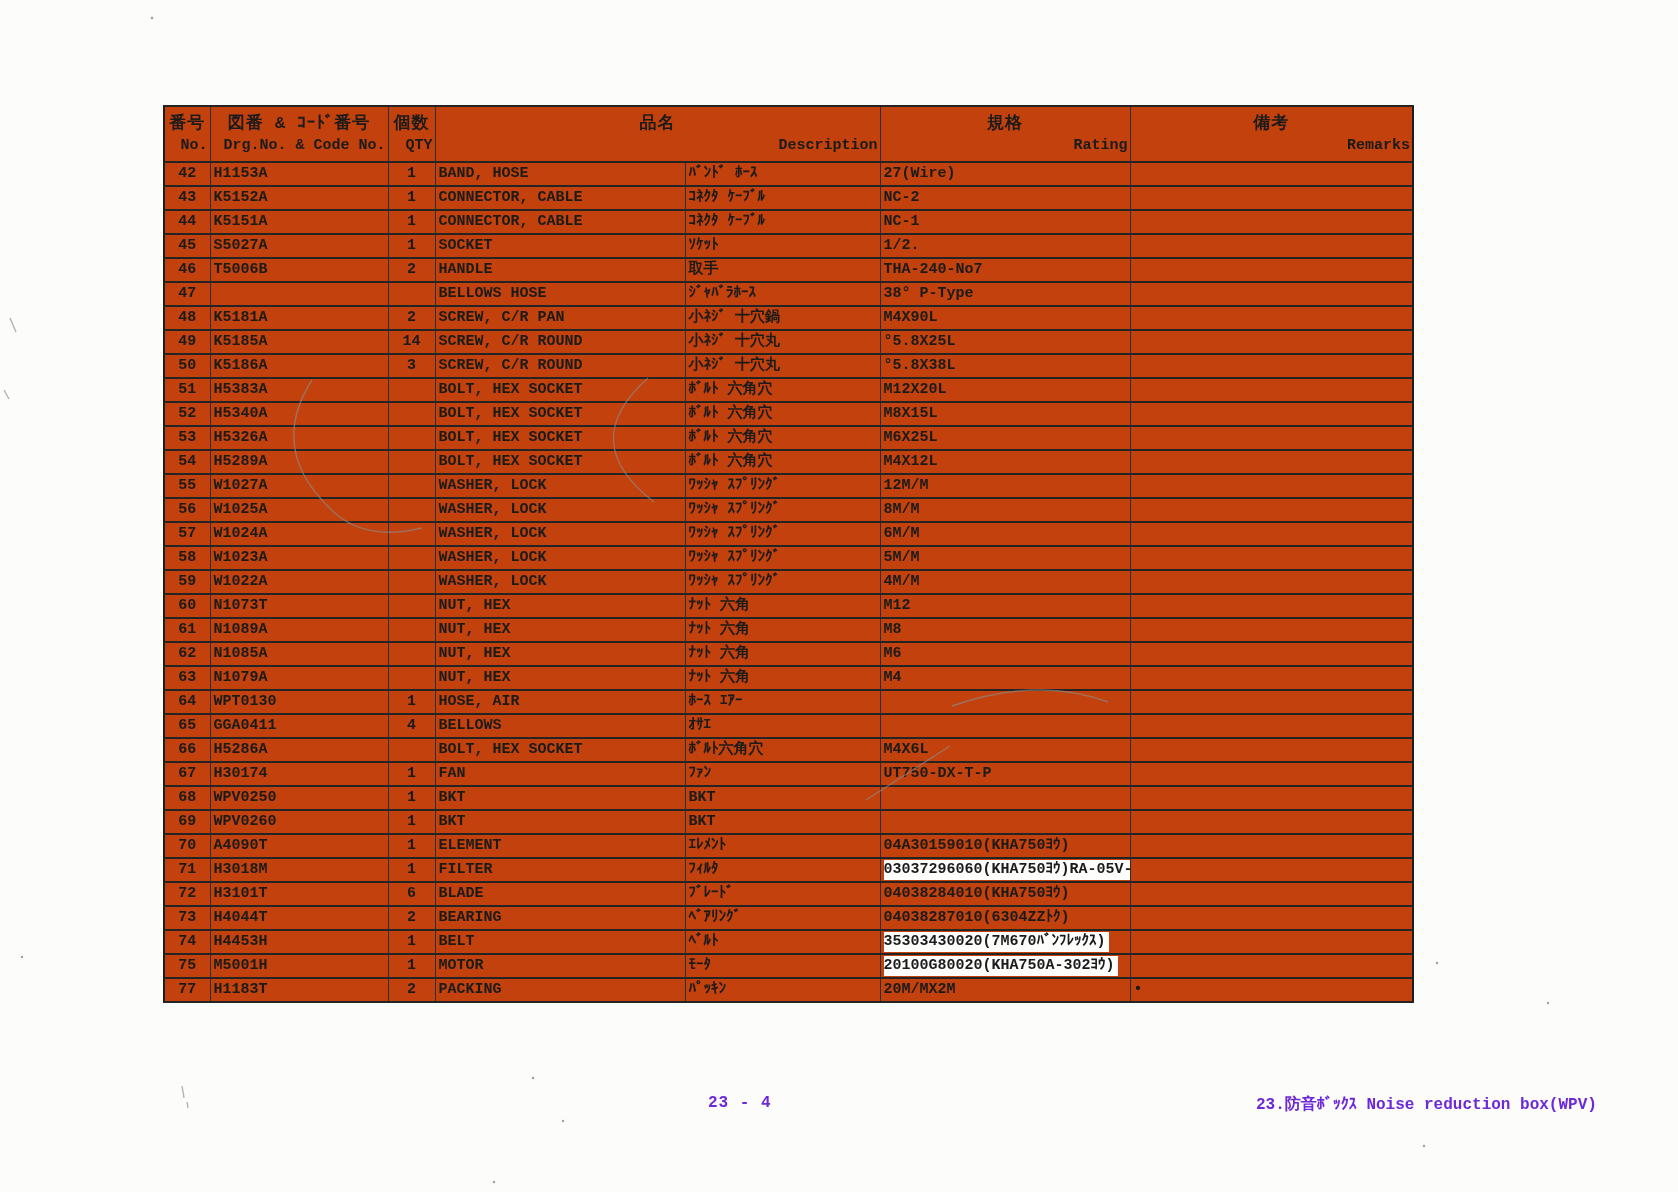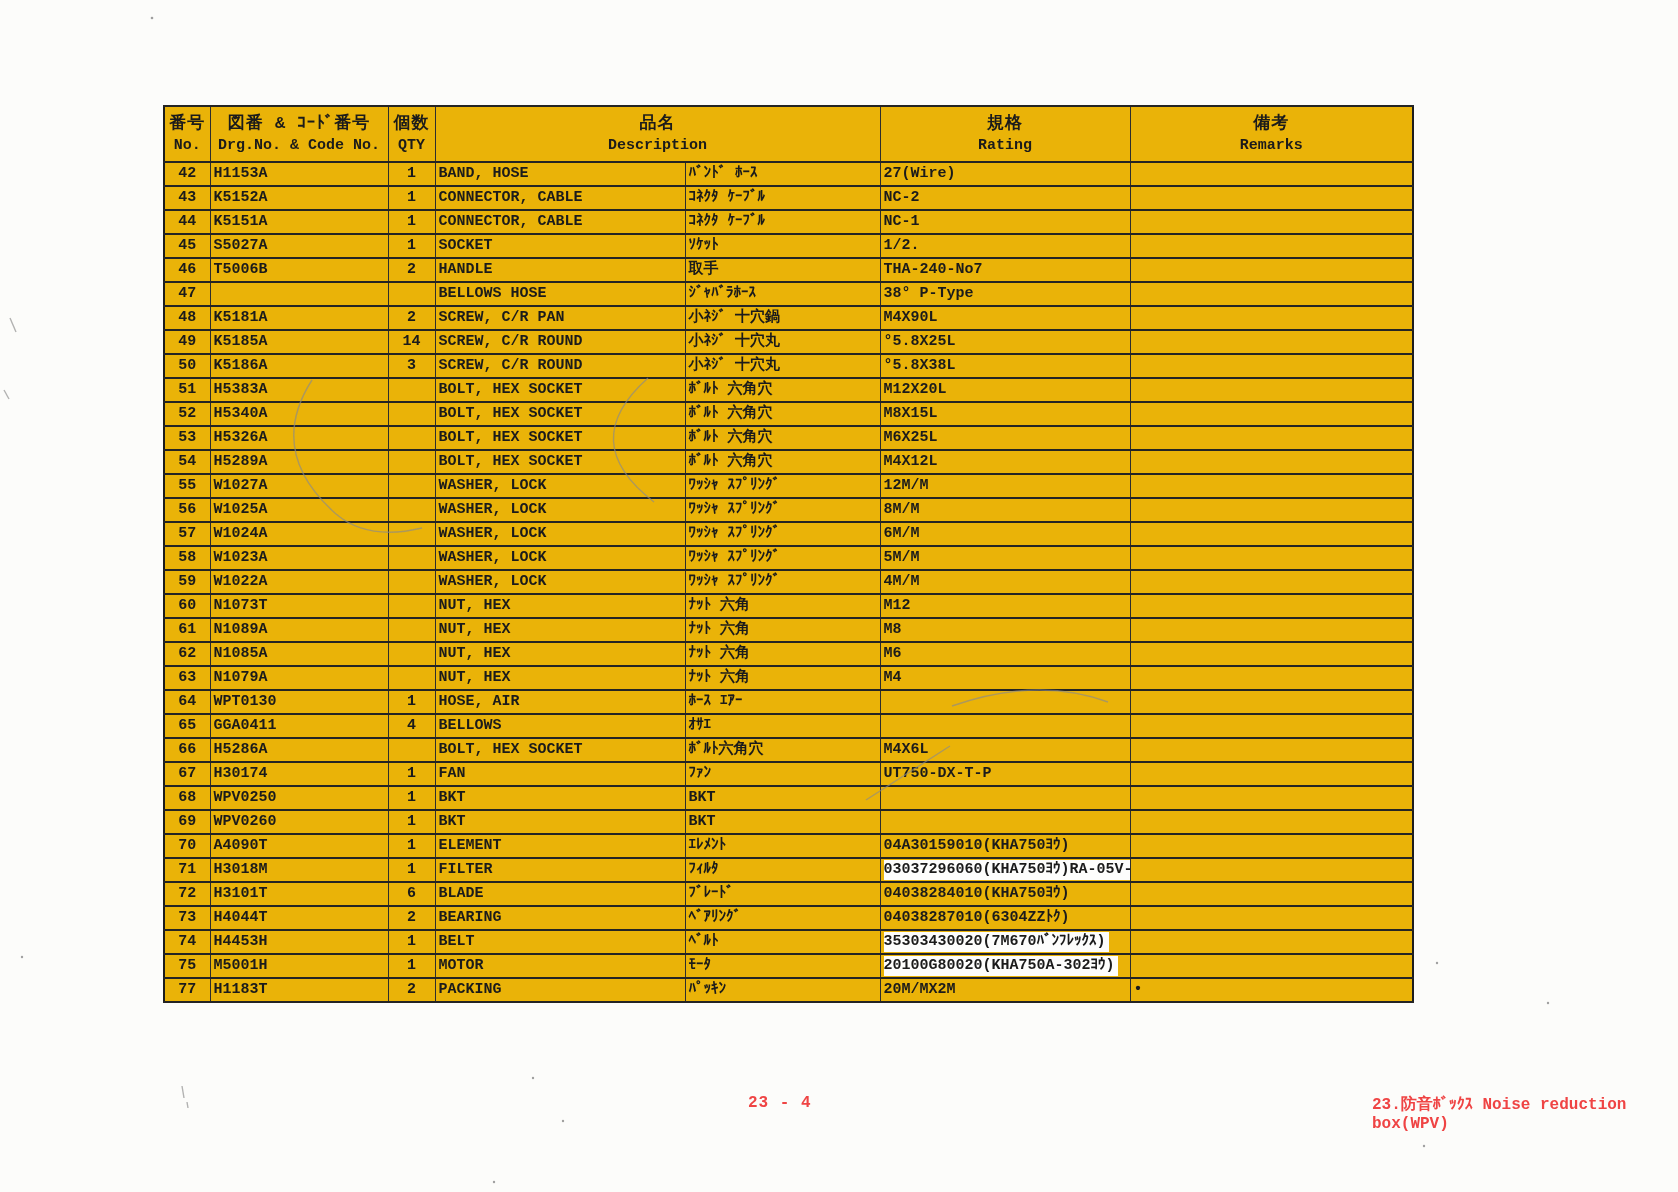--- a/index.html
+++ b/index.html
@@ -9,21 +9,21 @@
     font-family:"Liberation Mono","DejaVu Sans Mono",monospace;
     color:#1b1b1b;
     overflow:hidden;
   }
   .sheet{position:absolute;inset:0;background:#fcfcfa;}
 
   table.parts{
     position:absolute;left:163px;top:105px;
     border-collapse:collapse;table-layout:fixed;
     width:1249px;
-    background:#eab308;
+    background:#c2410c;
   }
   table.parts col.w-no{width:46px}
   table.parts col.w-code{width:178px}
   table.parts col.w-qty{width:47px}
   table.parts col.w-desc-en{width:250px}
   table.parts col.w-desc-jp{width:195px}
   table.parts col.w-rating{width:250px}
   table.parts col.w-remarks{width:283px}
 
   table.parts th, table.parts td{
@@ -38,38 +38,38 @@
     line-height:20px;
     white-space:nowrap;
     overflow:hidden;
     vertical-align:middle;
   }
   table.parts{border:2px solid #1d1d1d;}
   table.parts th{
     height:52px;text-align:center;vertical-align:middle;padding:1px 2px;
   }
   .hjp{display:block;font-size:17px;line-height:24px;letter-spacing:1px;}
-  .hen{display:block;font-size:15px;line-height:20px;}
+  .hen{display:block;font-size:15px;line-height:20px;text-align:right;}
 
   td.c-no{text-align:center;padding-right:2px;}
   td.c-qty{text-align:center;}
   td.c-code, td.c-desc_en, td.c-desc_jp, td.c-rating{text-align:left;padding-left:4px;}
   td.c-rating{overflow:visible;margin-left:36px;}
   td.c-remarks{text-align:left;padding-left:6px;}
   .overflow-text{
     position:relative;z-index:3;background:#fdfdfc;
     padding-right:3px;white-space:nowrap;display:inline-block;
   }
 
   .footer-text{
     position:absolute;top:1094px;font-size:16px;font-weight:700;
-    letter-spacing:1px;color:#ef4444;margin-left:40px;
+    letter-spacing:1px;color:#6d28d9;
   }
   #footer-left{left:708px;}
-  #footer-right{left:1332px;letter-spacing:0;}
+  #footer-right{left:1256px;letter-spacing:0;}
 
   svg.marks{position:absolute;inset:0;pointer-events:none;}
 </style>
 </head>
 <body>
 
 <div class="sheet">
 
   <table class="parts">
     <colgroup>

